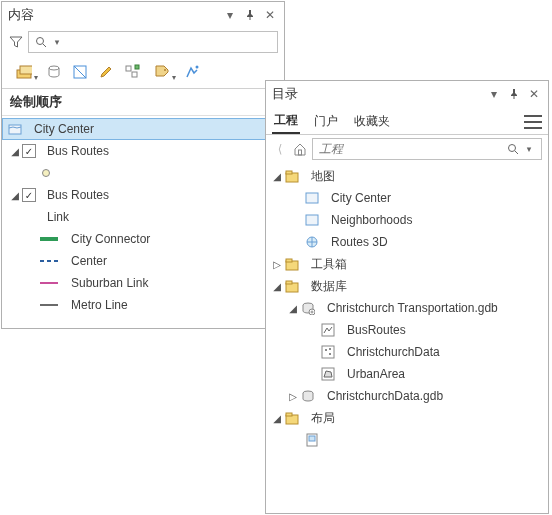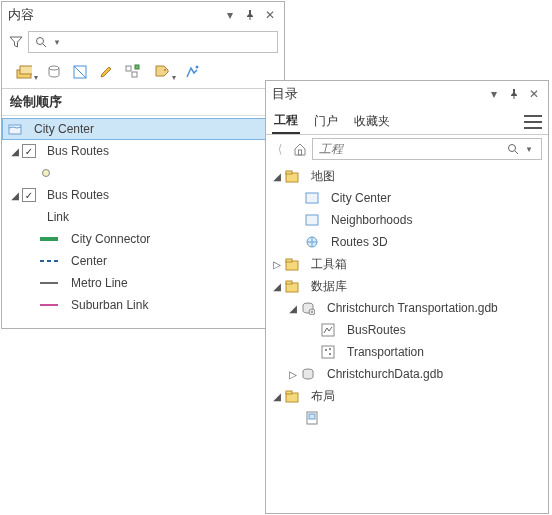--- a/index.html
+++ b/index.html
@@ -149,27 +149,27 @@
       <span class="swatch solid" style="--c:#2e9b57"></span>
       <span class="label">City Connector</span>
     </div>
     <div class="tree-row">
       <span class="indent" style="width:38px"></span>
       <span class="swatch dash" style="--c:#2b5ea0"></span>
       <span class="label">Center</span>
     </div>
     <div class="tree-row">
       <span class="indent" style="width:38px"></span>
+      <span class="swatch solid" style="--c:#c94f9a;height:2px"></span>
+      <span class="label">Suburban Link</span>
+    </div>
+    <div class="tree-row">
+      <span class="indent" style="width:38px"></span>
       <span class="swatch solid" style="--c:#6a6a6a;height:2px"></span>
       <span class="label">Metro Line</span>
-    </div>
-    <div class="tree-row">
-      <span class="indent" style="width:38px"></span>
-      <span class="swatch solid" style="--c:#c94f9a;height:2px"></span>
-      <span class="label">Suburban Link</span>
     </div>
   </div>
 </div>
 
 <div class="panel" style="left:265px; top:80px; width:284px; height:434px;">
   <div class="panel-header">
     <span class="panel-title">目录</span>
     <span class="icon-btn">▾</span>
     <span class="icon-btn">
       <svg width="12" height="12" viewBox="0 0 12 12">
@@ -296,21 +296,31 @@
     <div class="tree-row">
       <span class="indent" style="width:54px"></span>
       <span class="node-icon">
           <svg width="14" height="14">
             <rect x="1" y="1" width="12" height="12" fill="none" stroke="#888"></rect>
             <circle cx="5" cy="5" r="1" fill="#666"></circle>
             <circle cx="9" cy="9" r="1" fill="#666"></circle>
             <circle cx="9" cy="4" r="1" fill="#666"></circle>
           </svg>
         </span>
-      <span class="label">Transportation</span>
+      <span class="label">ChristchurchData</span>
+    </div>
+    <div class="tree-row">
+      <span class="indent" style="width:54px"></span>
+      <span class="node-icon">
+          <svg width="14" height="14">
+            <rect x="1" y="1" width="12" height="12" fill="none" stroke="#888"></rect>
+            <path d="M3 10l2-6 5 1 1 5z" fill="#ddd" stroke="#666"></path>
+          </svg>
+        </span>
+      <span class="label">UrbanArea</span>
     </div>
     <div class="tree-row">
       <span class="indent" style="width:20px"></span>
       <span class="arrow">▷</span>
       <span class="node-icon">
           <svg width="14" height="14">
             <ellipse cx="7" cy="4" rx="5" ry="2" fill="#e8e8e8" stroke="#888"></ellipse>
             <path d="M2 4v6c0 1 2 2 5 2s5-1 5-2V4" fill="#e8e8e8" stroke="#888"></path>
           </svg>
         </span>

